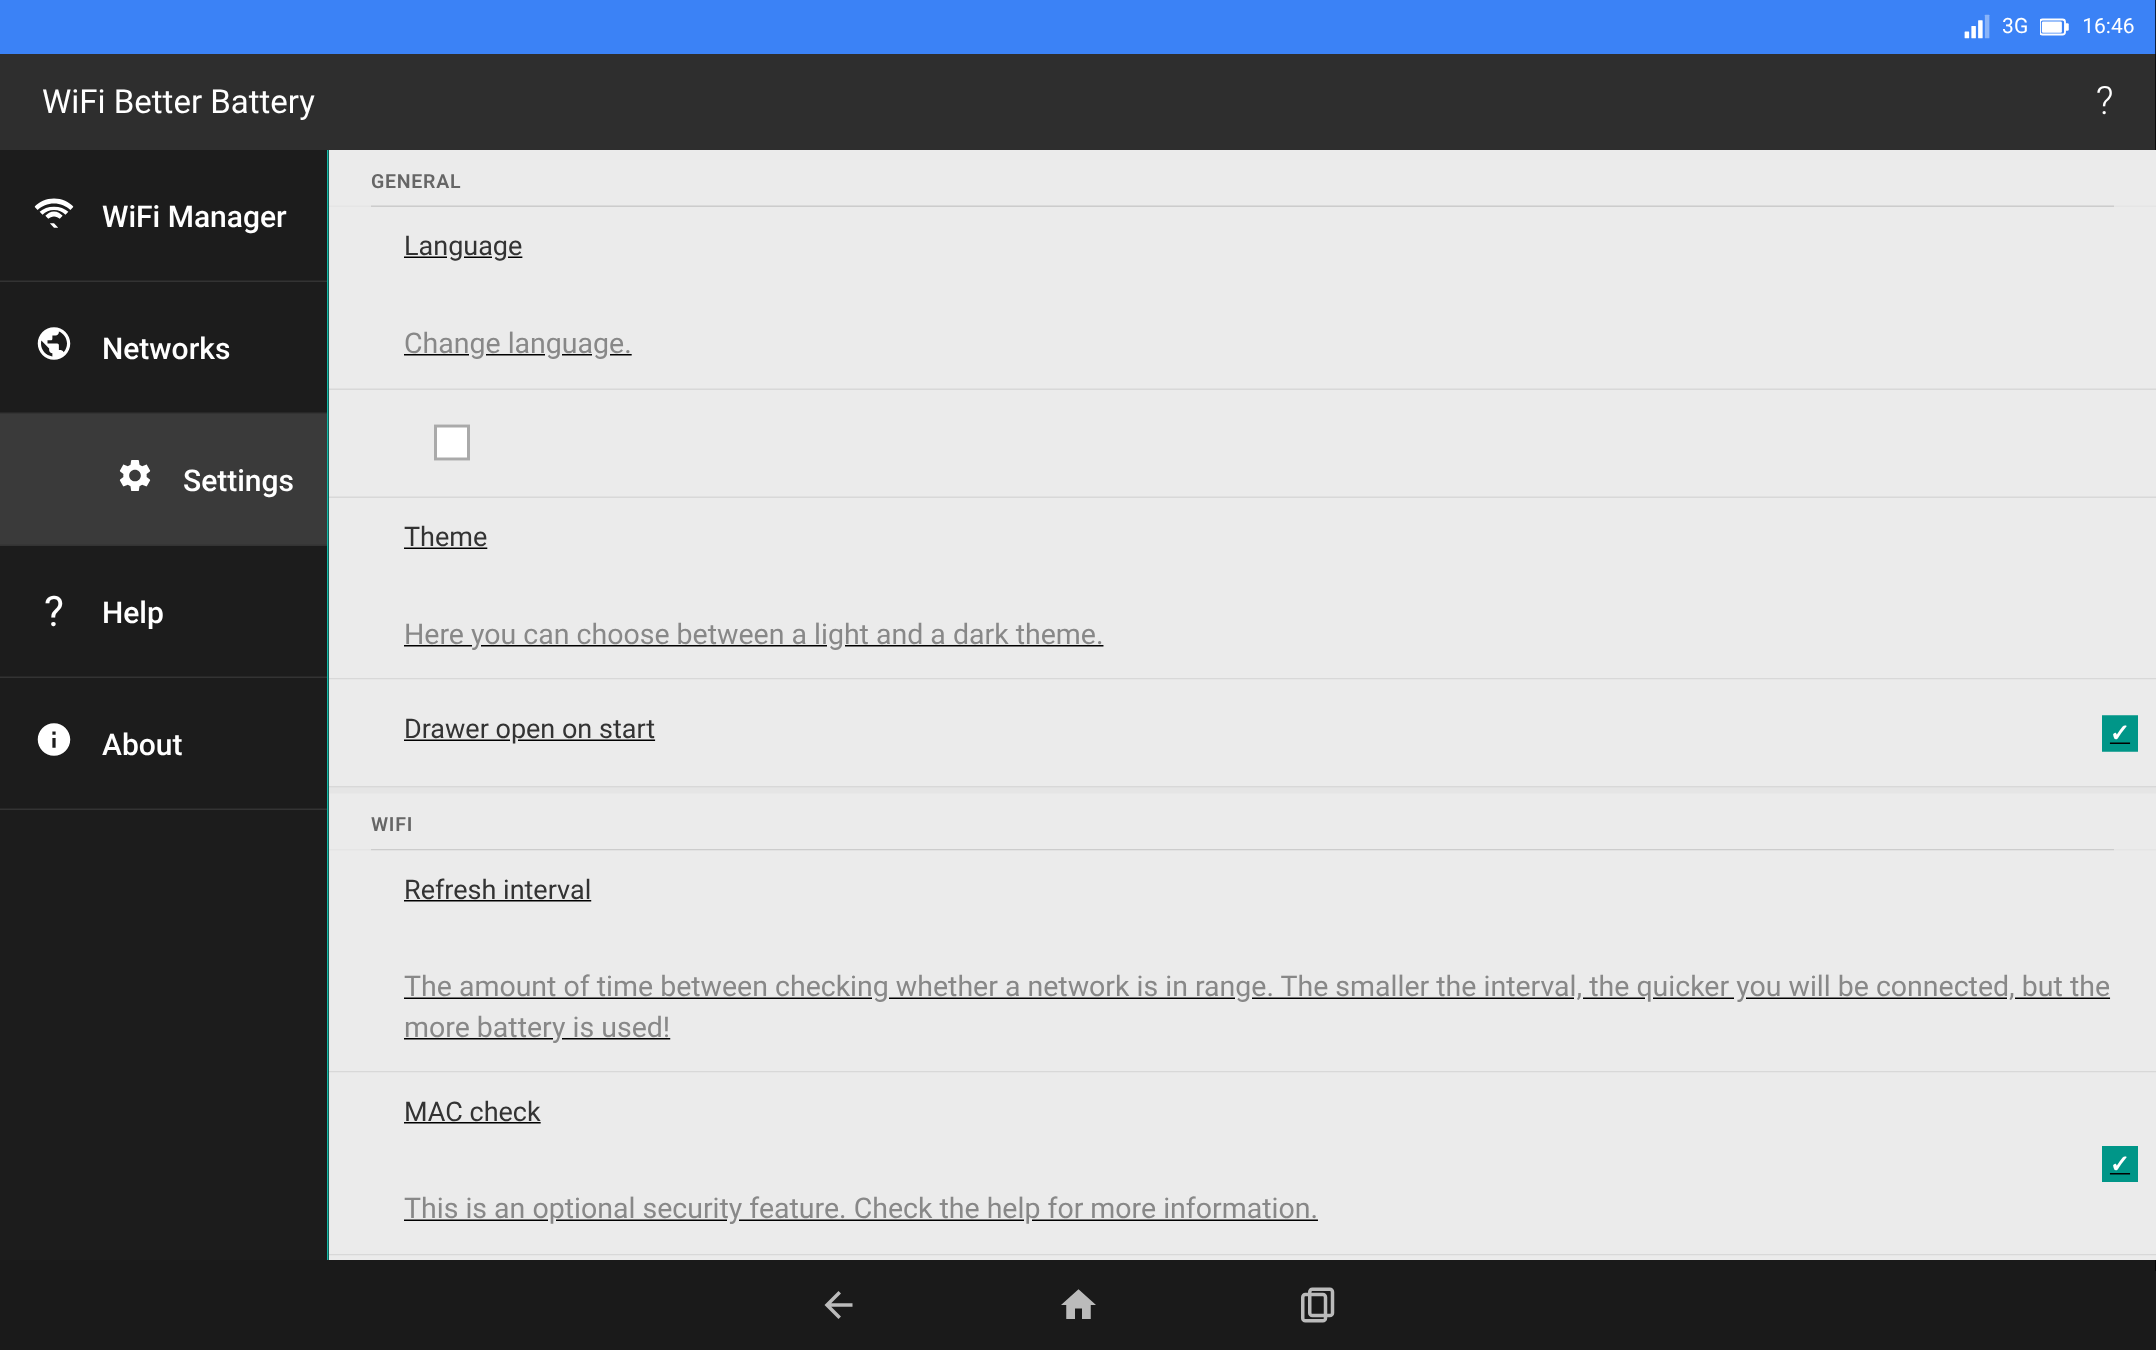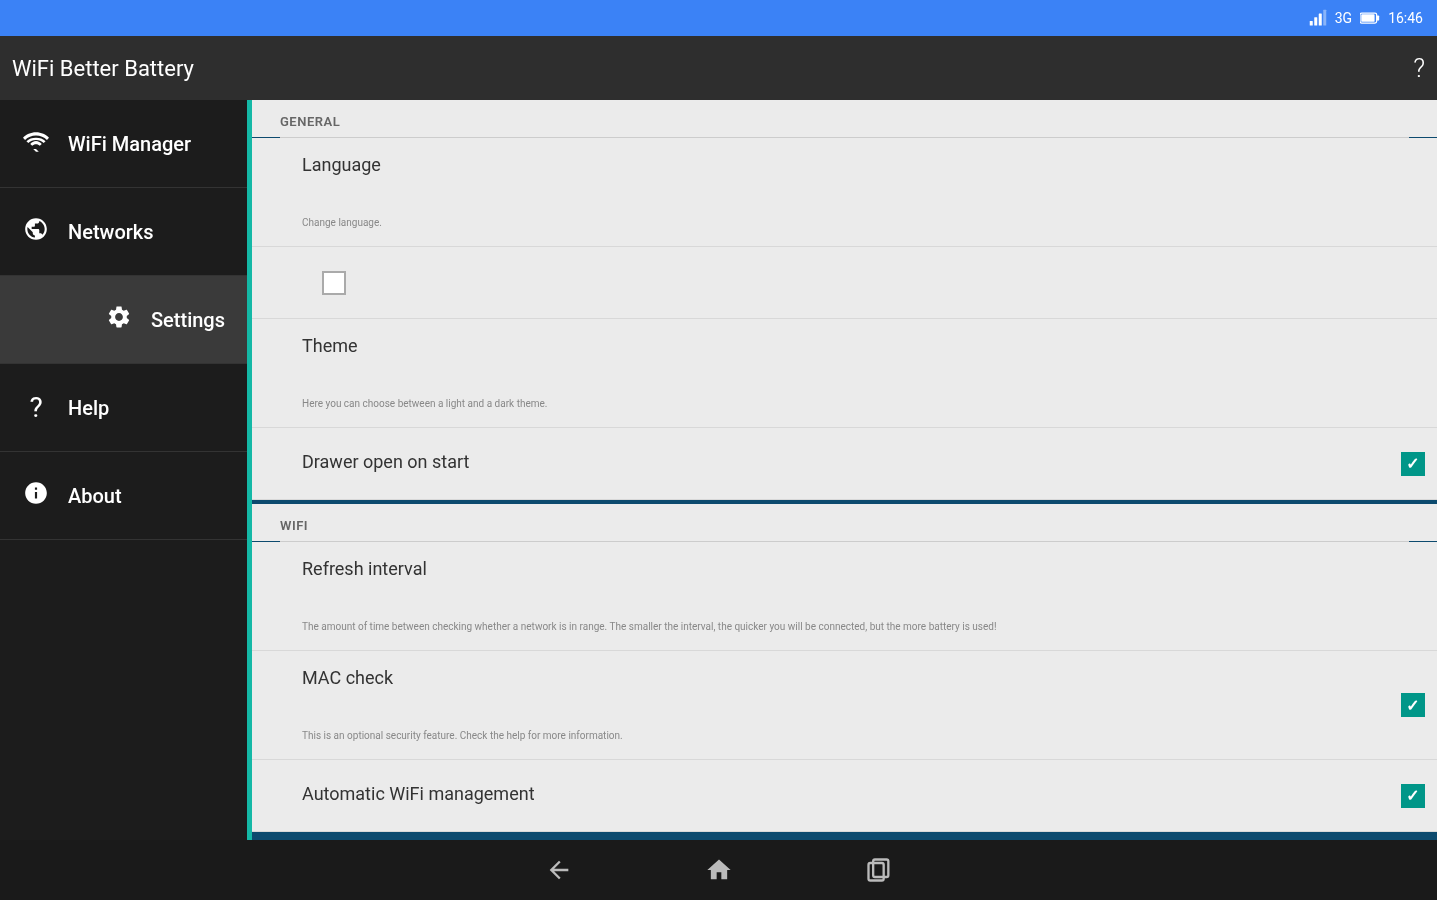--- a/index.html
+++ b/index.html
@@ -33,21 +33,21 @@
       font-size: 13px;
     }
 
     
     .app-bar {
       background: #2e2e2e;
       height: 64px;
       display: flex;
       align-items: center;
       justify-content: space-between;
-      padding: 0 12px;
+      padding: 0 28px;
       flex-shrink: 0;
     }
     .app-title {
       color: #fff;
       font-size: 22px;
       font-weight: 400;
     }
     .app-bar-help {
       color: #fff;
       font-size: 26px;
@@ -57,26 +57,26 @@
 
     
     .main-layout {
       display: flex;
       flex: 1;
       overflow: hidden;
     }
 
     
     .sidebar {
-      width: 252px;
+      width: 219px;
       background: #1c1c1c;
       flex-shrink: 0;
       display: flex;
       flex-direction: column;
-      border-right: 5px solid #14b8a6;
+      border-right: 1px solid #14b8a6;
     }
     .sidebar-item {
       display: flex;
       align-items: center;
       padding: 0 22px;
       height: 88px;
       cursor: pointer;
       border-bottom: 1px solid #333;
       gap: 18px;
     }
@@ -93,21 +93,21 @@
     }
     .sidebar-item-label {
       color: #fff;
       font-size: 20px;
       font-weight: 500;
     }
 
     
     .content-area {
       flex: 1;
-      background: #0c4a6e;
+      background: #e5e5e5;
       overflow-y: auto;
     }
 
     
     .section-header {
       padding: 14px 28px 8px 28px;
       font-size: 13px;
       font-weight: 600;
       color: #666;
       letter-spacing: 0.5px;
@@ -120,32 +120,33 @@
     }
 
     .settings-item {
       display: flex;
       align-items: center;
       padding: 16px 12px 16px 50px;
       border-bottom: 1px solid #d8d8d8;
       background: #ebebeb;
       min-height: 72px;
       cursor: pointer;
+      text-decoration: underline;
     }
     .settings-item-text {
       flex: 1;
     }
     .settings-item-title {
       font-size: 18px;
       color: #333;
       font-weight: 400;
       margin-bottom: 4px;
     }
     .settings-item-desc {
-      font-size: 10px;
+      font-size: 19px;
       color: #888;
       line-height: 1.4;
       margin-top: 41px;
     }
     .settings-item-control {
       flex-shrink: 0;
       margin-left: 20px;
     }
 
     

